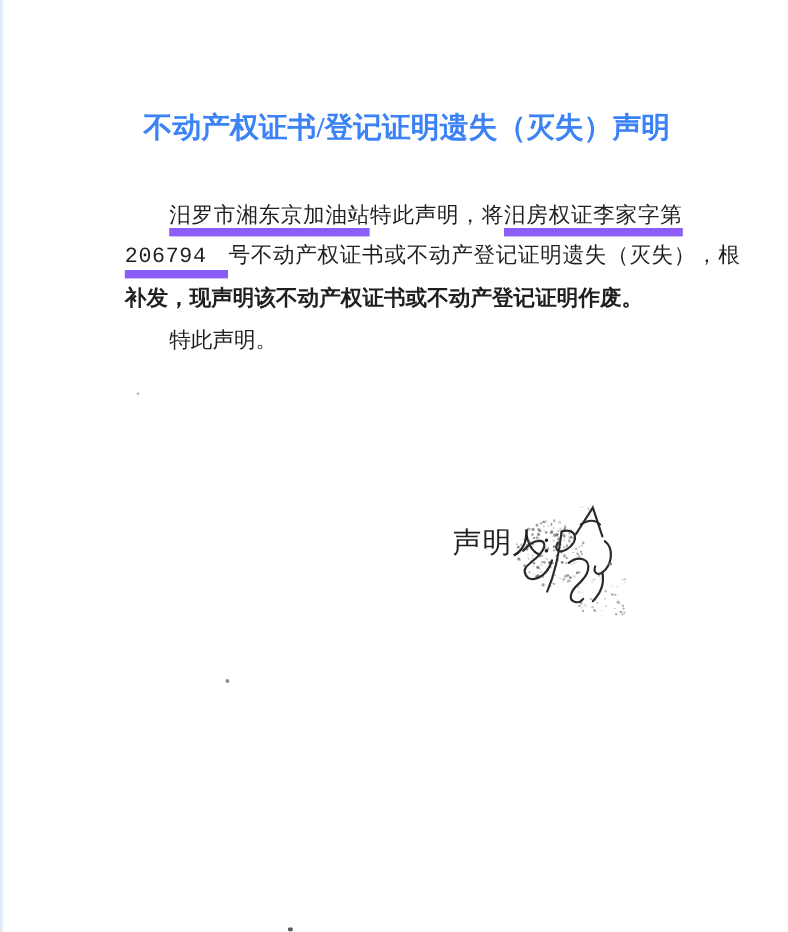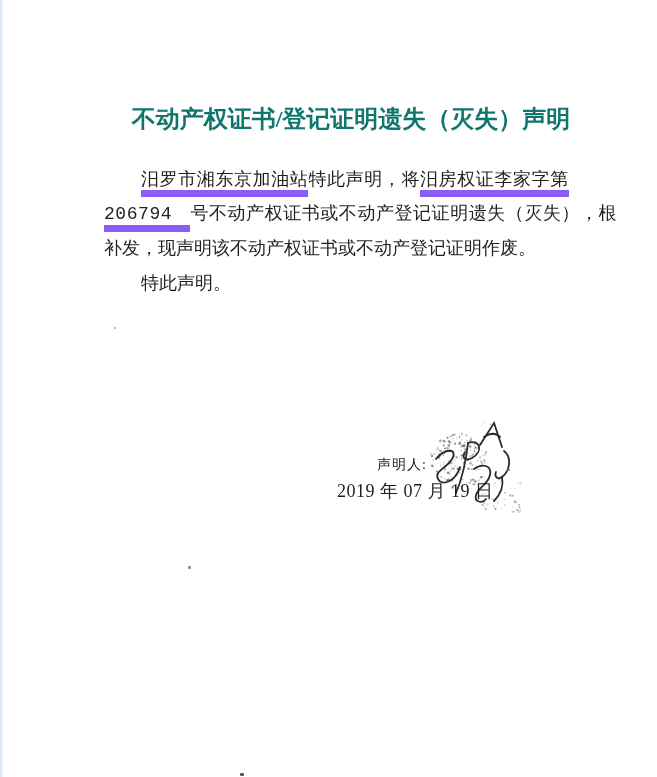--- a/index.html
+++ b/index.html
@@ -10,46 +10,46 @@
     overflow:hidden;
     font-family:"Liberation Serif","DejaVu Serif",serif;
     color:#1f1f1f;
   }
   .edge-line{
     position:absolute;left:0;top:0;width:3px;height:100%;
     background:linear-gradient(to right,#dbe7f4,#eef4fb);
   }
   .title{
     position:absolute;left:104px;top:89px;width:470px;
-    margin:12px;text-align:center;
+    margin:0;text-align:center;
     font-size:24px;font-weight:bold;line-height:36px;
-    letter-spacing:0px;color:#0f766e;
+    letter-spacing:0px;color:#3b82f6;
     white-space:nowrap;
   }
   .body-block{
     position:absolute;left:104px;top:162px;width:478px;
   }
   .line{
     margin:0;height:34.5px;line-height:34.5px;
     font-size:18px;white-space:nowrap;
   }
   .l1{letter-spacing:0.6px;}
   .l2{letter-spacing:0.55px;font-family:Liberation Mono, monospace;}
   .l3{letter-spacing:0.05px;}
-  .l4{letter-spacing:0px;}
+  .l4{letter-spacing:0px;font-weight:bold;}
   .l5{letter-spacing:0px;}
   .indent{display:inline-block;width:37px;}
   .u{
     border-bottom:7px solid #8b5cf6;
     padding-bottom:1px;
   }
   .u-num{padding-right:7px;}
   .sig-label{
-    position:absolute;left:377px;top:452px;
-    font-size:14px;line-height:26px;letter-spacing:1px;
+    position:absolute;left:377px;top:440px;
+    font-size:24px;line-height:26px;letter-spacing:1px;
     white-space:nowrap;
   }
   .date-line{
     position:absolute;left:337px;top:478px;
     font-size:18px;line-height:26px;letter-spacing:0.5px;
     white-space:nowrap;
   }
   .sig-svg{
     position:absolute;left:424px;top:417px;width:122px;height:100px;
     pointer-events:none;
@@ -311,20 +311,19 @@
       <path d="M44,26 C42,44 38,62 32,76"></path>
       <path d="M44,26 C56,22 60,34 48,41 C40,45 38,40 41,35"></path>
       <path d="M50,52 C58,46 68,48 66,58 C64,68 54,70 52,78 C50,85 58,87 62,82"></path>
       <path d="M56,28 L70,6 L78,30"></path>
       <path d="M60,20 C66,16 72,16 76,20"></path>
       <path d="M80,34 C88,40 86,54 78,60 C74,63 70,60 72,55"></path>
       <path d="M78,60 C80,70 76,78 70,84"></path>
     </g>
   </svg>
 
-  <div class="date-line">2019 年 07 月 19 日</div>
 
   <div class="speck speck-a"></div>
   <div class="speck speck-b"></div>
   <div class="speck speck-c"></div>
   <div class="speck speck-d"></div>
 
 </div>
 
 </body></html>

